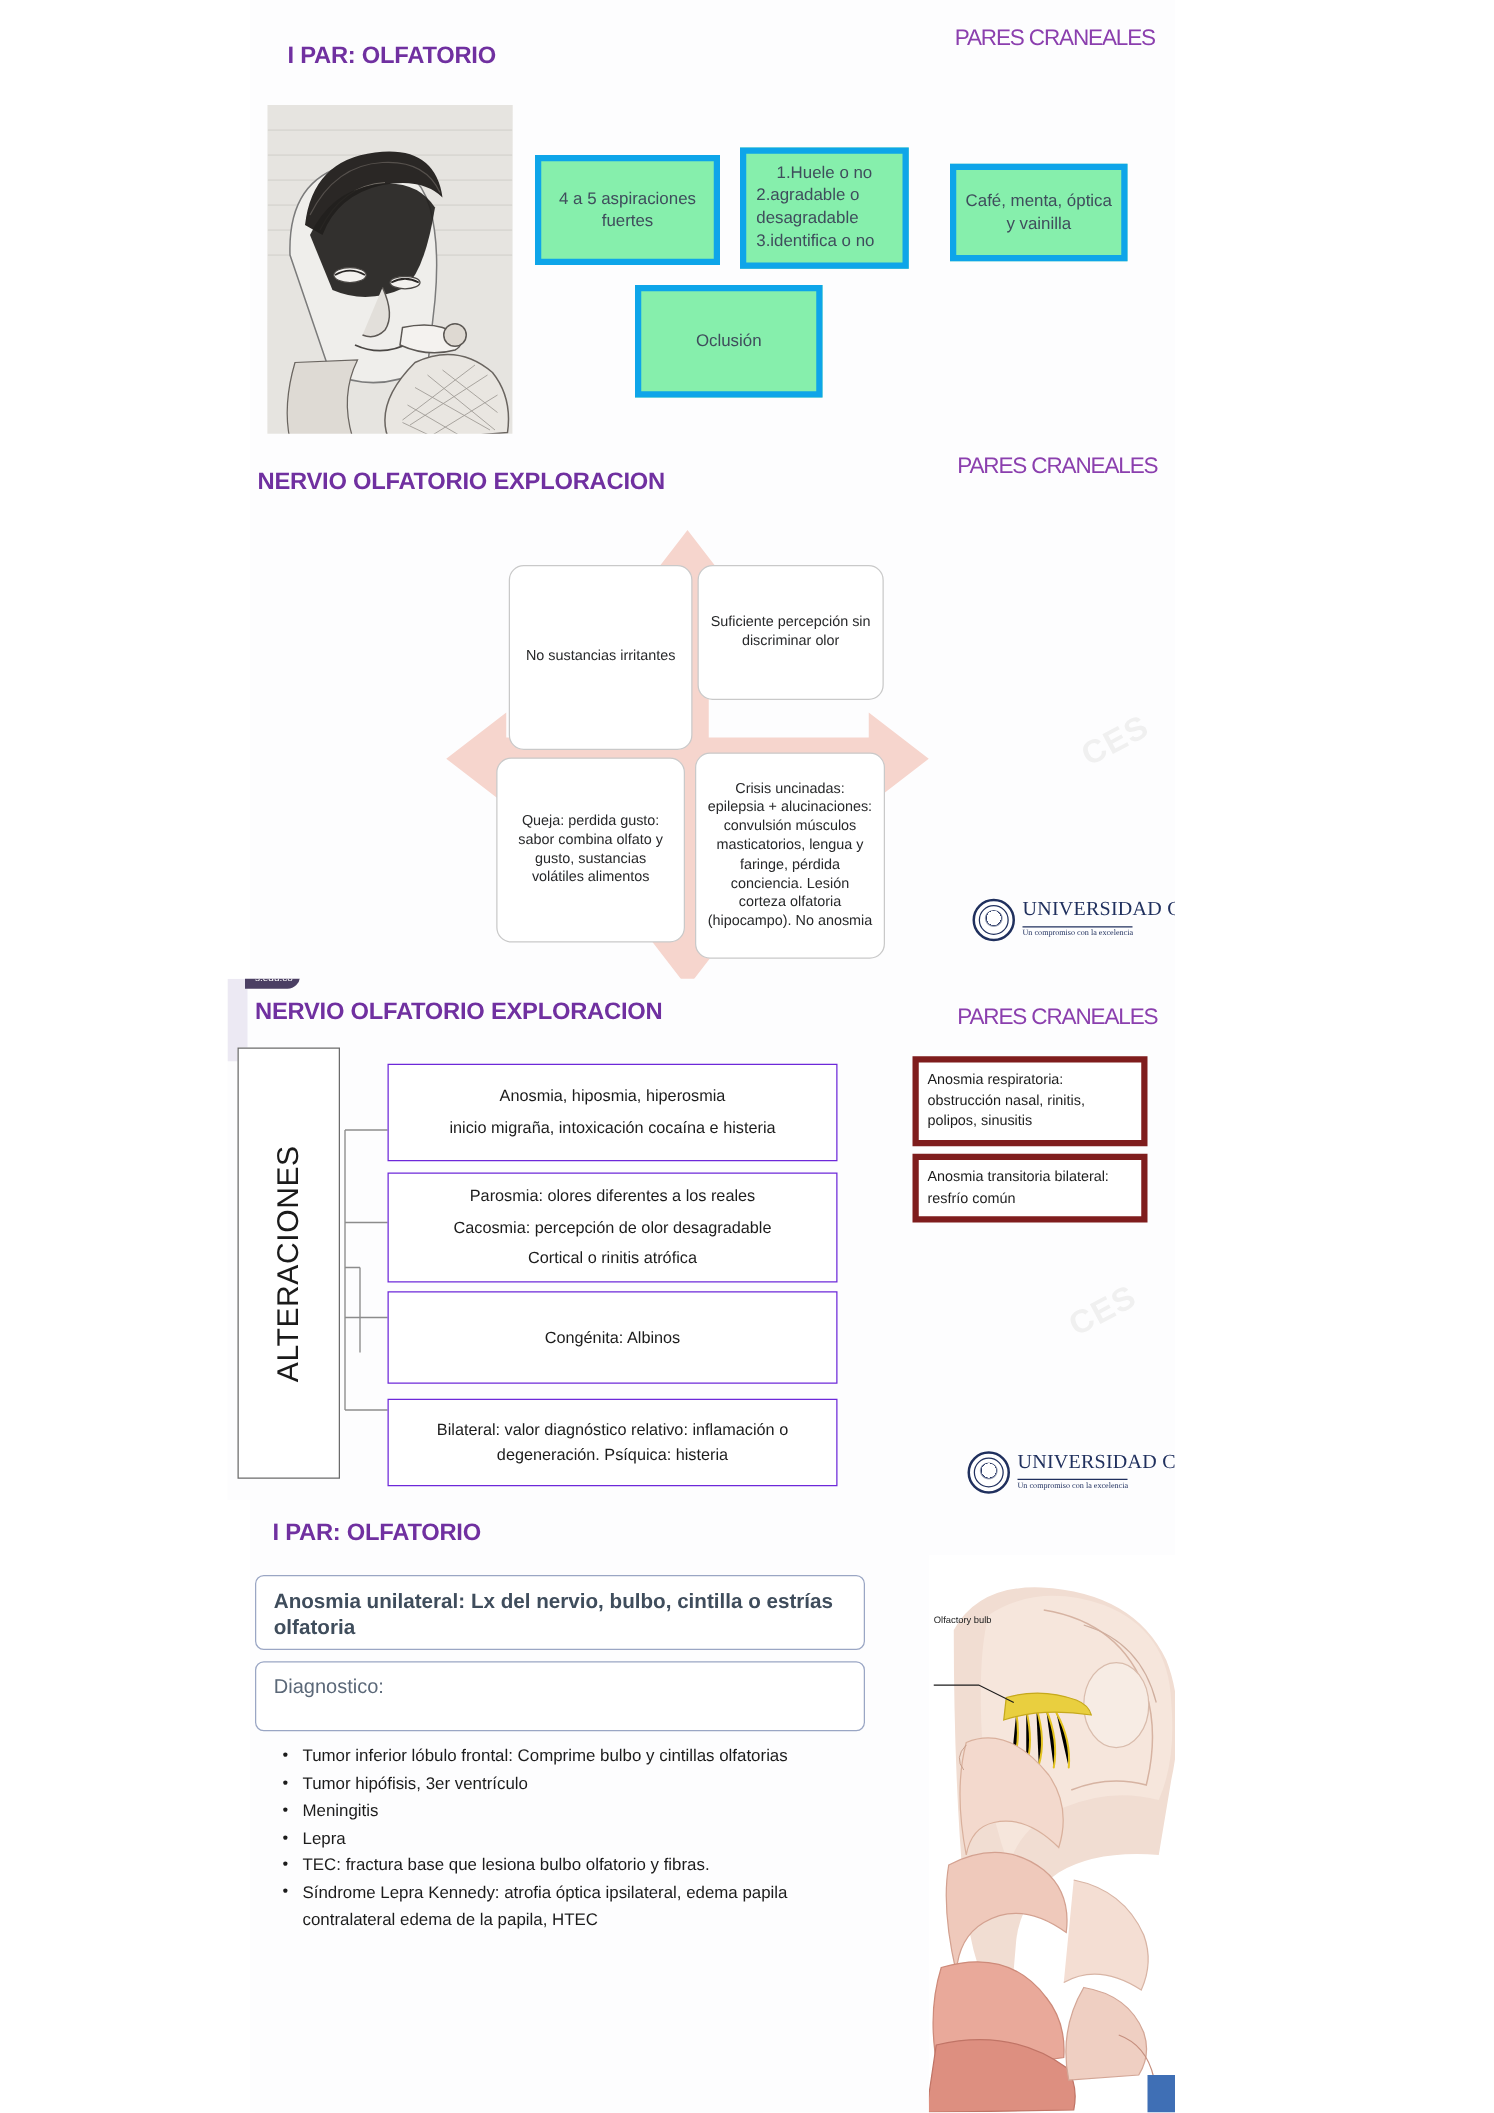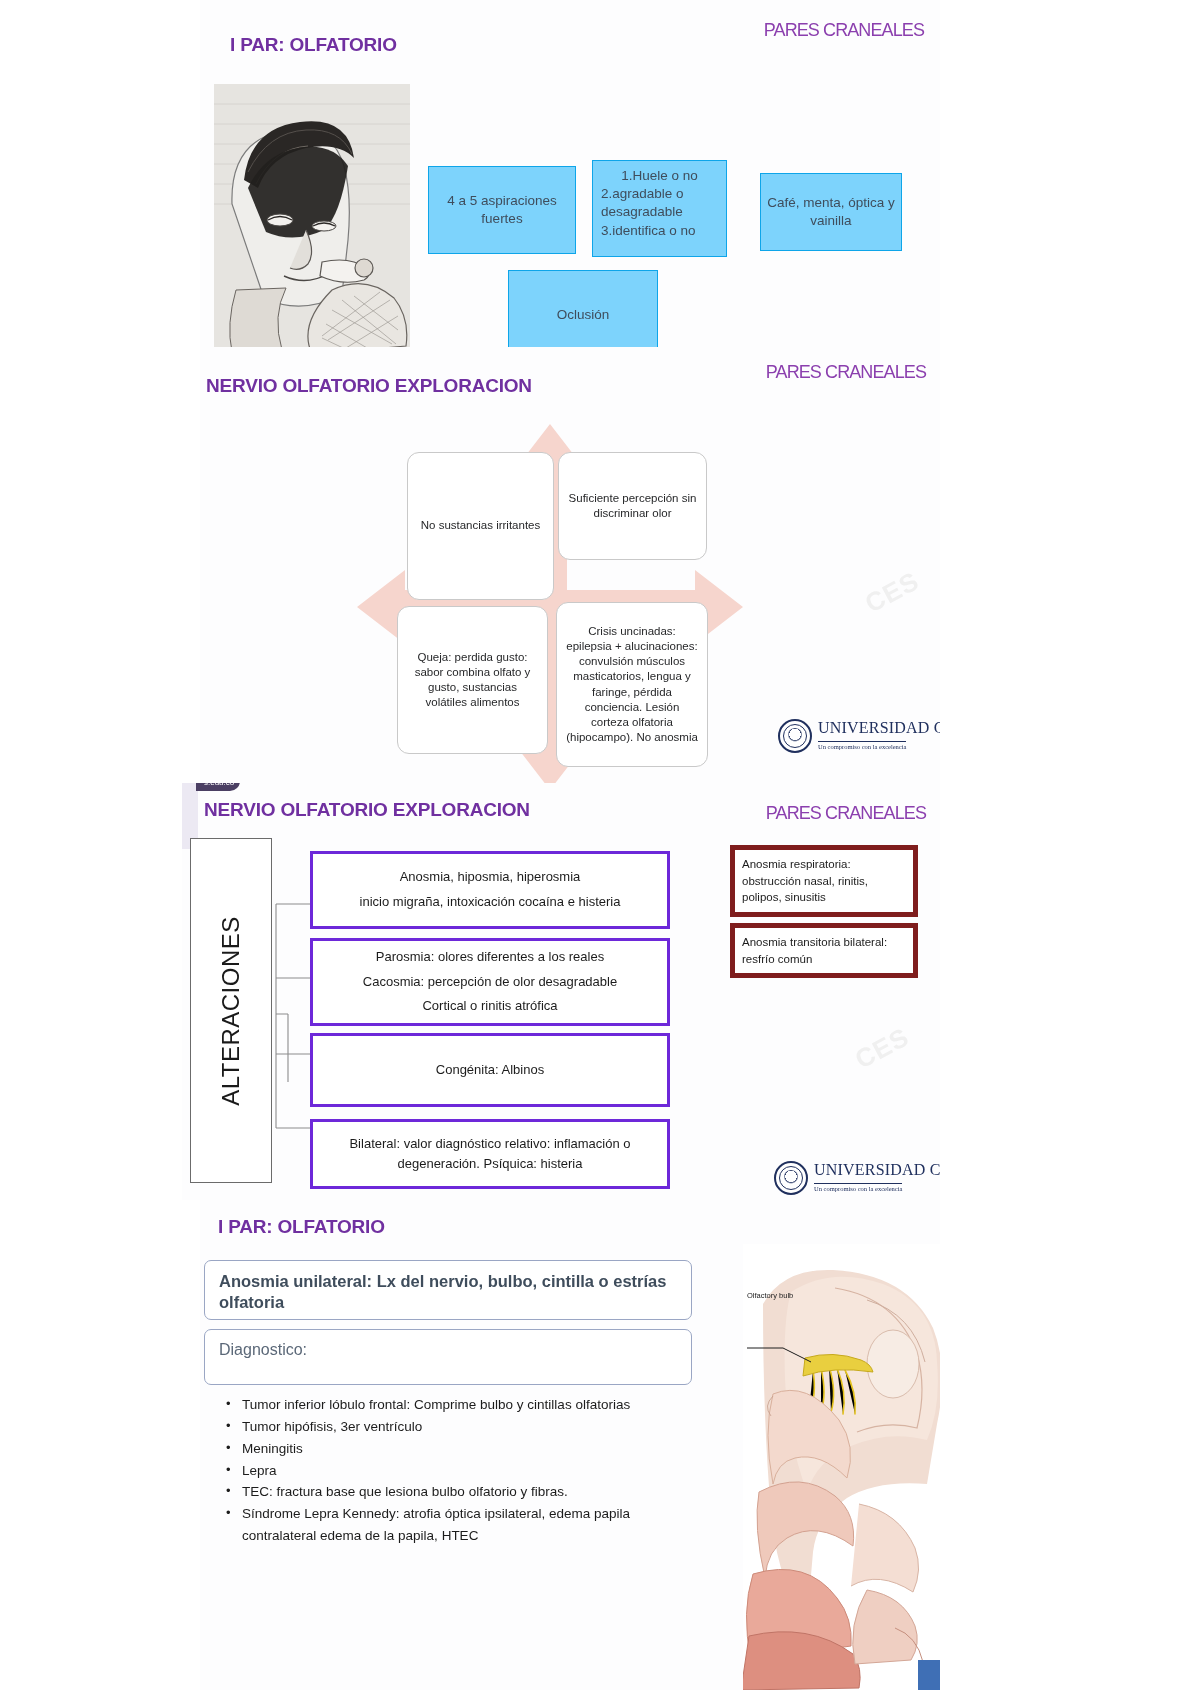--- a/index.html
+++ b/index.html
@@ -34,29 +34,28 @@
   #slide1 .corner-label { position: absolute; right: 16px; top: 20px; }
 
   .photo {
     position: absolute; left: 14px; top: 84px; width: 196px; height: 270px;
     background: linear-gradient(135deg,#e9e8e4 0%,#dedbd6 40%,#efeeec 100%);
     overflow: hidden;
   }
   .photo svg { position: absolute; inset: 0; }
   .pbox {
     position: absolute;
-    border: 1px solid #0ea5e9;
-    background: #7dd3fc;
+    border: 5px solid #0ea5e9;
+    background: #86efac;
     color: #3f4d5c;
     display: flex; align-items: center; justify-content: center;
     text-align: center;
     font-size: 13.5px;
     line-height: 1.35;
     padding: 4px 6px;
-    margin-top: 42px;
   }
   .pbox.just { text-align: justify; display: block; }
   .pbox.just span { display: block; }
 
   
   #slide2 { left: 200px; top: 347px; width: 740px; height: 450px; }
   #slide2 .slide-title { left: 6px; top: 28px; font-size: 19px; position: absolute; }
   #slide2 .corner-label { position: absolute; right: 14px; top: 15px; }
 
   .arrowcross { position: absolute; left: 155px; top: 75px; width: 390px; height: 370px; }
@@ -90,21 +89,21 @@
     white-space: nowrap;
     font-size: 24px;
     color: #1a1a1a;
     letter-spacing: 0.5px;
   }
   .brace { position: absolute; left: 88px; top: 55px; width: 42px; height: 345px; }
 
   .abox {
     position: absolute;
     left: 128px;
-    border: 3px solid #6d28d9;
+    border: 1px solid #6d28d9;
     background: #fff;
     color: #1c1c1c;
     font-size: 13px;
     line-height: 1.9;
     display: flex; flex-direction: column;
     align-items: center; justify-content: center;
     text-align: center; padding: 4px 10px;
     width: 360px;
   }
   .sbox {

